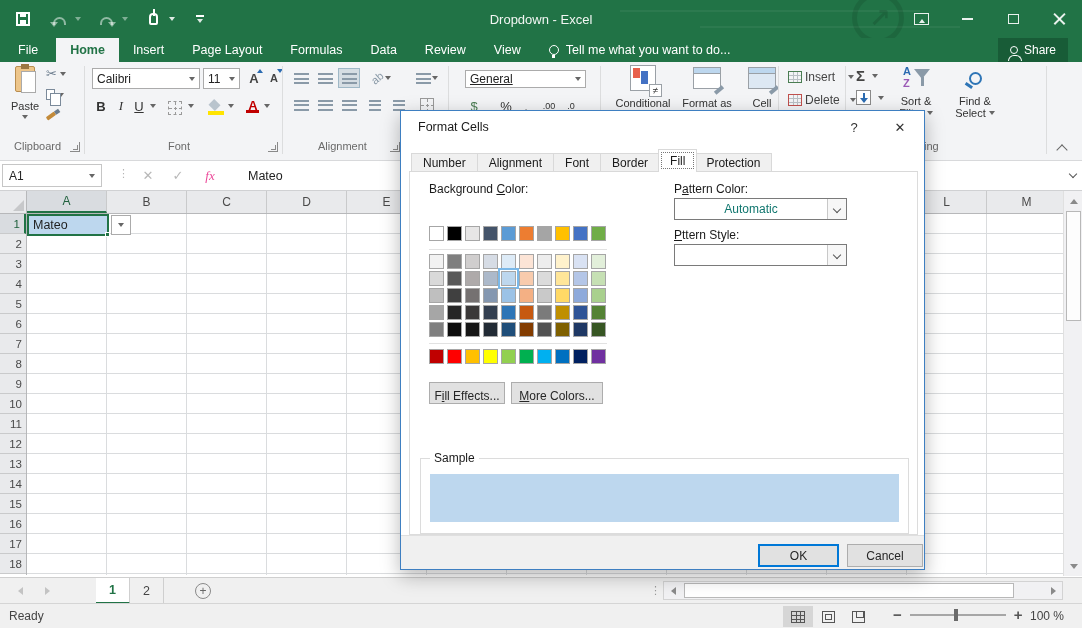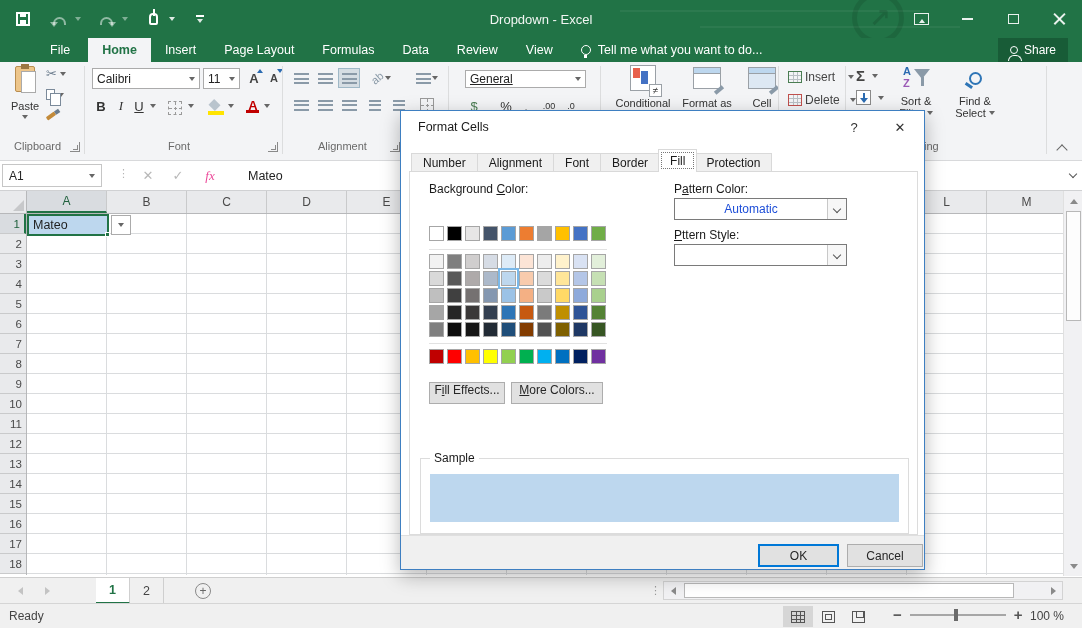--- a/index.html
+++ b/index.html
@@ -32,21 +32,21 @@
   .wbtn { width:46px; display:flex; align-items:center; justify-content:center; cursor:pointer; position:relative; }
   .ic-ribbonopt { width:15px; height:12px; border:1.5px solid rgba(255,255,255,.9); position:relative; }
   .ic-ribbonopt:after { content:""; position:absolute; left:4px; top:2px; border:3px solid transparent; border-bottom:4px solid rgba(255,255,255,.9); }
   .ic-min { width:11px; height:2px; background:rgba(255,255,255,.9); }
   .ic-max { width:11px; height:10px; border:1.5px solid rgba(255,255,255,.9); }
   .ic-x { position:relative; width:13px; height:13px; }
   .ic-x:before,.ic-x:after { content:""; position:absolute; left:-1px; top:5.5px; width:15px; height:1.6px; background:rgba(255,255,255,.9); }
   .ic-x:before { transform:rotate(45deg); } .ic-x:after { transform:rotate(-45deg); }
 
   
-  .menubar { position:absolute; left:0; top:38px; width:1082px; height:24px; background:#217346; display:flex; align-items:stretch;padding-left:32px; }
+  .menubar { position:absolute; left:0; top:38px; width:1082px; height:24px; background:#217346; display:flex; align-items:stretch; }
   .mtab { padding:0 14px; display:flex; align-items:center; color:#fff; font-size:12.5px; cursor:pointer; }
   .mtab.file { background:#217346; font-weight:normal; padding:0 18px; }
   .mtab.active { background:#f3f4f6; color:#217346; font-weight:bold; }
   .tellme { display:flex; align-items:center; gap:7px; color:#fff; margin-left:14px; font-size:12.5px; cursor:text; }
   .bulb { width:10px; height:10px; border:1.5px solid #fff; border-radius:50%; position:relative; }
   .bulb:after { content:""; position:absolute; left:2.5px; top:9px; width:3px; height:3px; background:#fff; }
   .share { position:absolute; right:14px; top:0; height:24px; padding:0 12px; background:#185c37; color:#fff; display:flex; align-items:center; gap:6px; cursor:pointer; }
   .person { width:8px; height:8px; border:1.5px solid #fff; border-radius:50%; position:relative; }
   .person:after { content:""; position:absolute; left:-3px; top:8px; width:12px; height:5px; border:1.5px solid #fff; border-bottom:none; border-radius:6px 6px 0 0; }
 
@@ -187,23 +187,23 @@
   .d-label { position:absolute; font-size:12px; color:#1a1a1a; }
   .u { text-decoration:underline; }
   .nocolor-btn { position:absolute; left:19px; top:28px; width:172px; height:21px; background:#fff; border:1px solid #a6a6a6; display:flex; align-items:center; justify-content:center; font-size:12px; cursor:pointer; }
   .swrow { display:flex; gap:3px; margin-bottom:2px; }
   .sw { width:15px; height:15px; border:1px solid #a6a6a6; cursor:pointer; }
   .sw.sel { outline:2px solid #7ab8e8; outline-offset:1px; }
   .sw-theme { position:absolute; left:19px; top:54px; display:flex; gap:3px; }
   .pal-div { position:absolute; left:19px; width:178px; height:1px; background:#e2e2e2; }
   .sw-tints { position:absolute; left:19px; top:82px; }
   .sw-std { position:absolute; left:19px; top:177px; display:flex; gap:3px; }
-  .d-btn { position:absolute; height:22px; background:#e1e1e1; border:1px solid #adadad; display:flex; align-items:flex-start; justify-content:center; font-size:12px; cursor:pointer; }
+  .d-btn { position:absolute; height:22px; background:#e1e1e1; border:1px solid #adadad; display:flex; align-items:flex-end; justify-content:center; font-size:12px; cursor:pointer; }
   .wincombo { position:absolute; width:173px; height:22px; background:#fff; border:1px solid #7a7a7a; display:flex; align-items:center; cursor:pointer; }
-  .wincombo .val { flex:1; text-align:center; font-size:12px; color:#1d4ed8; }
+  .wincombo .val { flex:1; text-align:center; font-size:12px; color:#0f766e; }
   .wincombo .dd { width:19px; align-self:stretch; border-left:1px solid #c8c8c8; background:#f7f7f7; display:flex; align-items:center; justify-content:center; }
   .sample-box { position:absolute; left:10px; top:286px; width:489px; height:76px; border:1px solid #dcdcdc; }
   .sample-lbl { position:absolute; left:20px; top:279px; background:#fff; padding:0 4px; font-size:12px; color:#1a1a1a; }
   .sample-fill { position:absolute; left:20px; top:302px; width:469px; height:48px; }
   .dlg-footer { position:absolute; left:0; top:424px; width:523px; height:34px; background:#f0f0f0; border-top:1px solid #dfdfdf; }
   .ok-btn { position:absolute; left:357px; top:433px; width:81px; height:23px; background:#e1e1e1; border:2px solid #0078d7; display:flex; align-items:center; justify-content:center; font-size:12px; cursor:pointer; }
   .cancel-btn { position:absolute; left:446px; top:433px; width:76px; height:23px; background:#e1e1e1; border:1px solid #adadad; display:flex; align-items:center; justify-content:center; font-size:12px; cursor:pointer; }
 </style>
 </head>
 <body>

